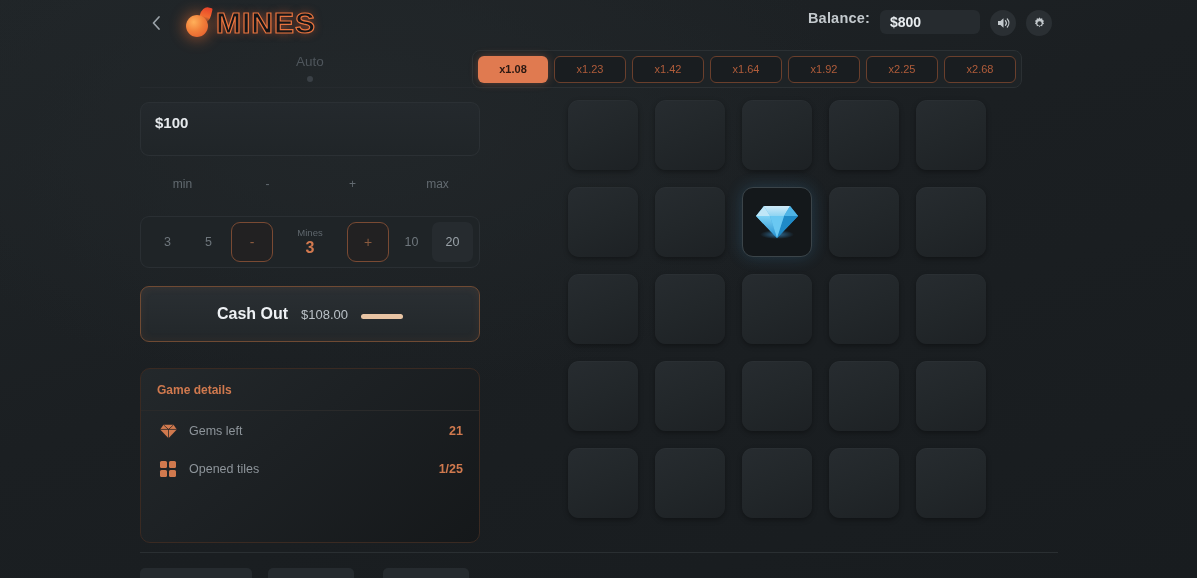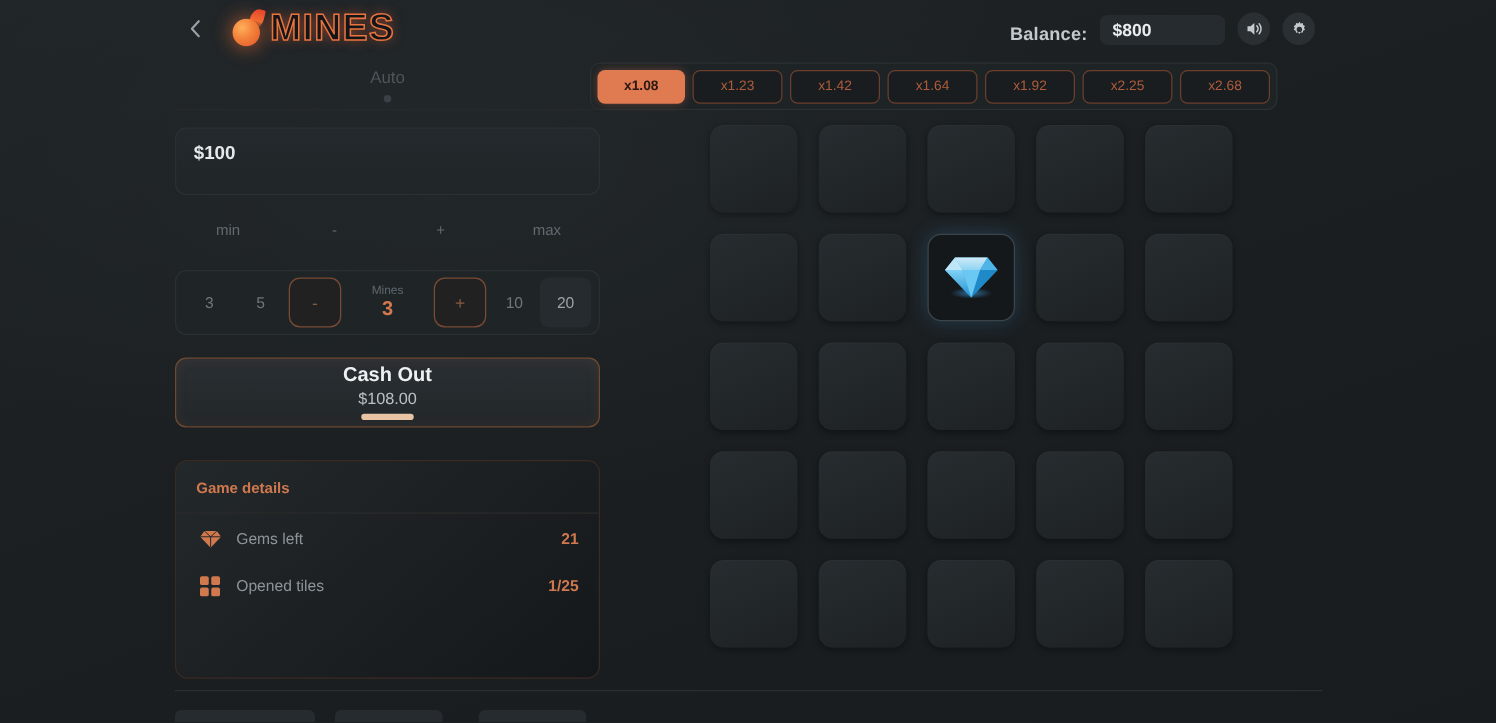--- a/index.html
+++ b/index.html
@@ -55,21 +55,21 @@
   .logo-text {
     font-size: 30px; font-weight: 700; letter-spacing: 1px;
     color: #141518;
     -webkit-text-stroke: 1.2px #e8743f;
     text-shadow: 0 0 9px rgba(230,90,40,0.55);
     line-height: 34px;
   }
 
   #balance-area {
     position: absolute; right: 145px; top: 10px;
-    display: flex; align-items: flex-end; gap: 10px;
+    display: flex; align-items: flex-start; gap: 10px;
   }
   #balance-label {
     font-size: 14.5px; font-weight: 700; color: #c3c9cd; letter-spacing: .2px;
   }
   #balance-field {
     width: 100px; height: 24px;
     background: #262b2f;
     border-radius: 6px;
     display: flex; align-items: center;
     padding-left: 10px;
@@ -169,23 +169,24 @@
   #mines-center .cap { font-size: 9.5px; color: #5f676d; }
   #mines-center .val { font-size: 16px; font-weight: 700; color: #d2794f; margin-top: 1px; }
 
   
   #cashout {
     margin-top: 18px;
     width: 340px; height: 56px;
     border: 1px solid #6f4a33;
     border-radius: 9px;
     background: linear-gradient(180deg, #2a2f33 0%, #22272a 100%);
-    display: flex; flex-direction: column; align-items: center; justify-content: center;
+    display: flex; flex-direction: row; align-items: center; justify-content: center;
     cursor: pointer;
     box-shadow: 0 0 10px rgba(200,110,60,.10) inset;
+    gap: 13px;
   }
   #cashout .title { font-size: 16px; font-weight: 700; color: #eef1f4; }
   #cashout .sub { font-size: 13px; color: #b9c0c6; margin-top: 1px; }
   #cashout .prog {
     width: 42px; height: 5px; border-radius: 3px;
     background: #e8c4a4; margin-top: 5px;
   }
 
   
   #details {

